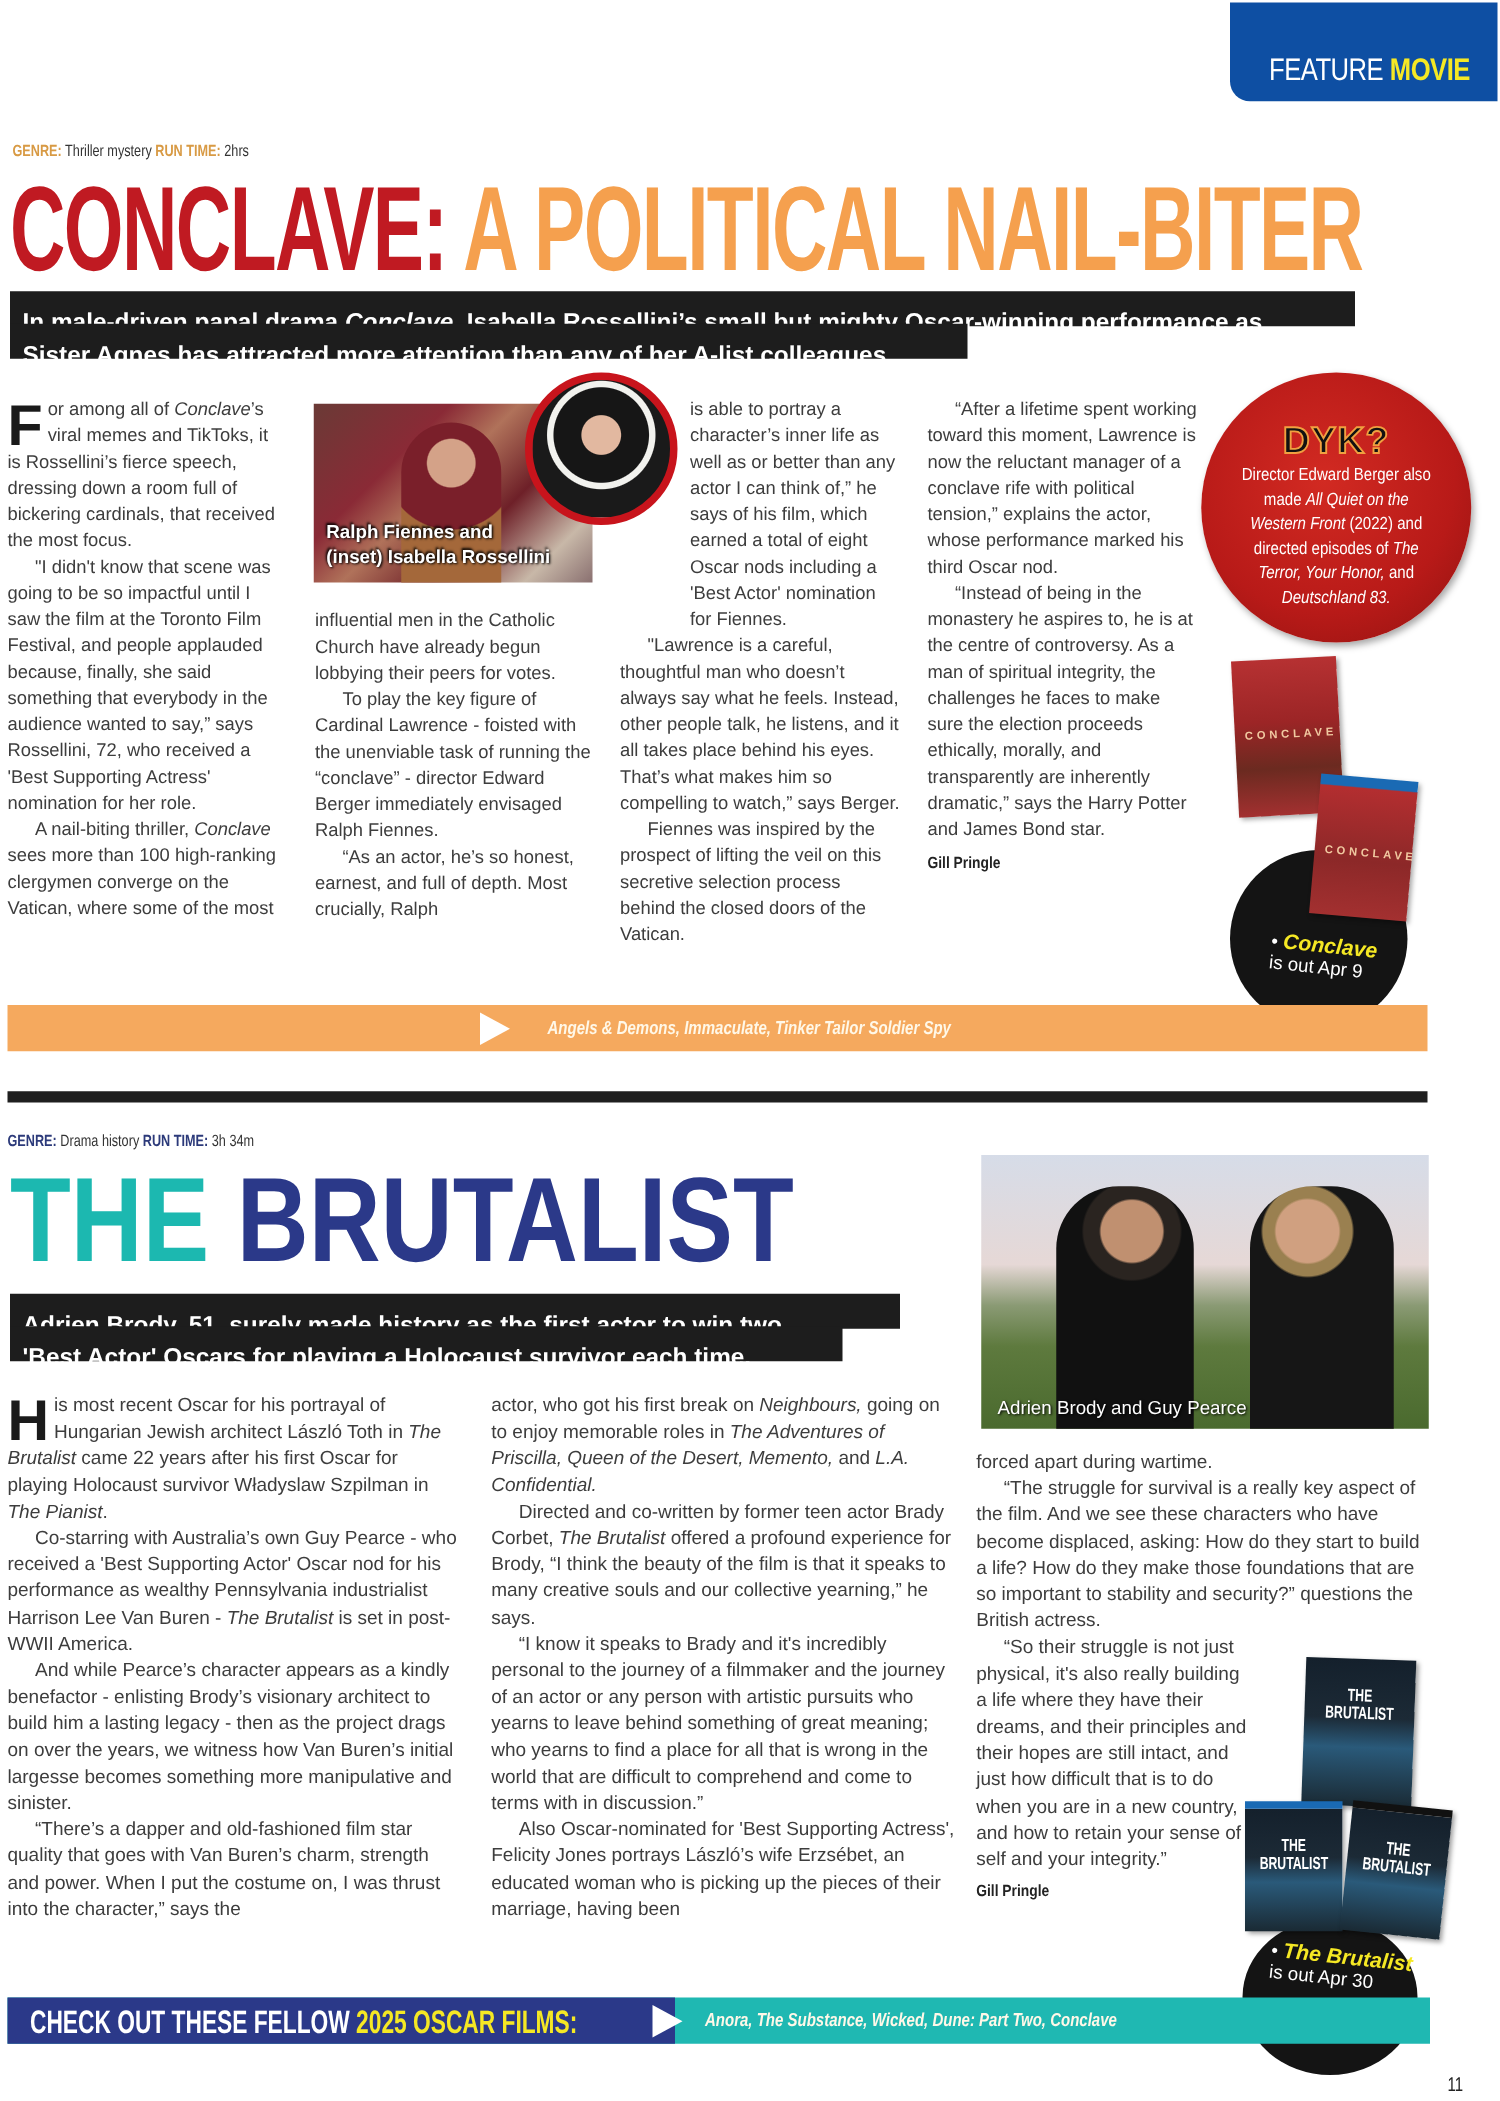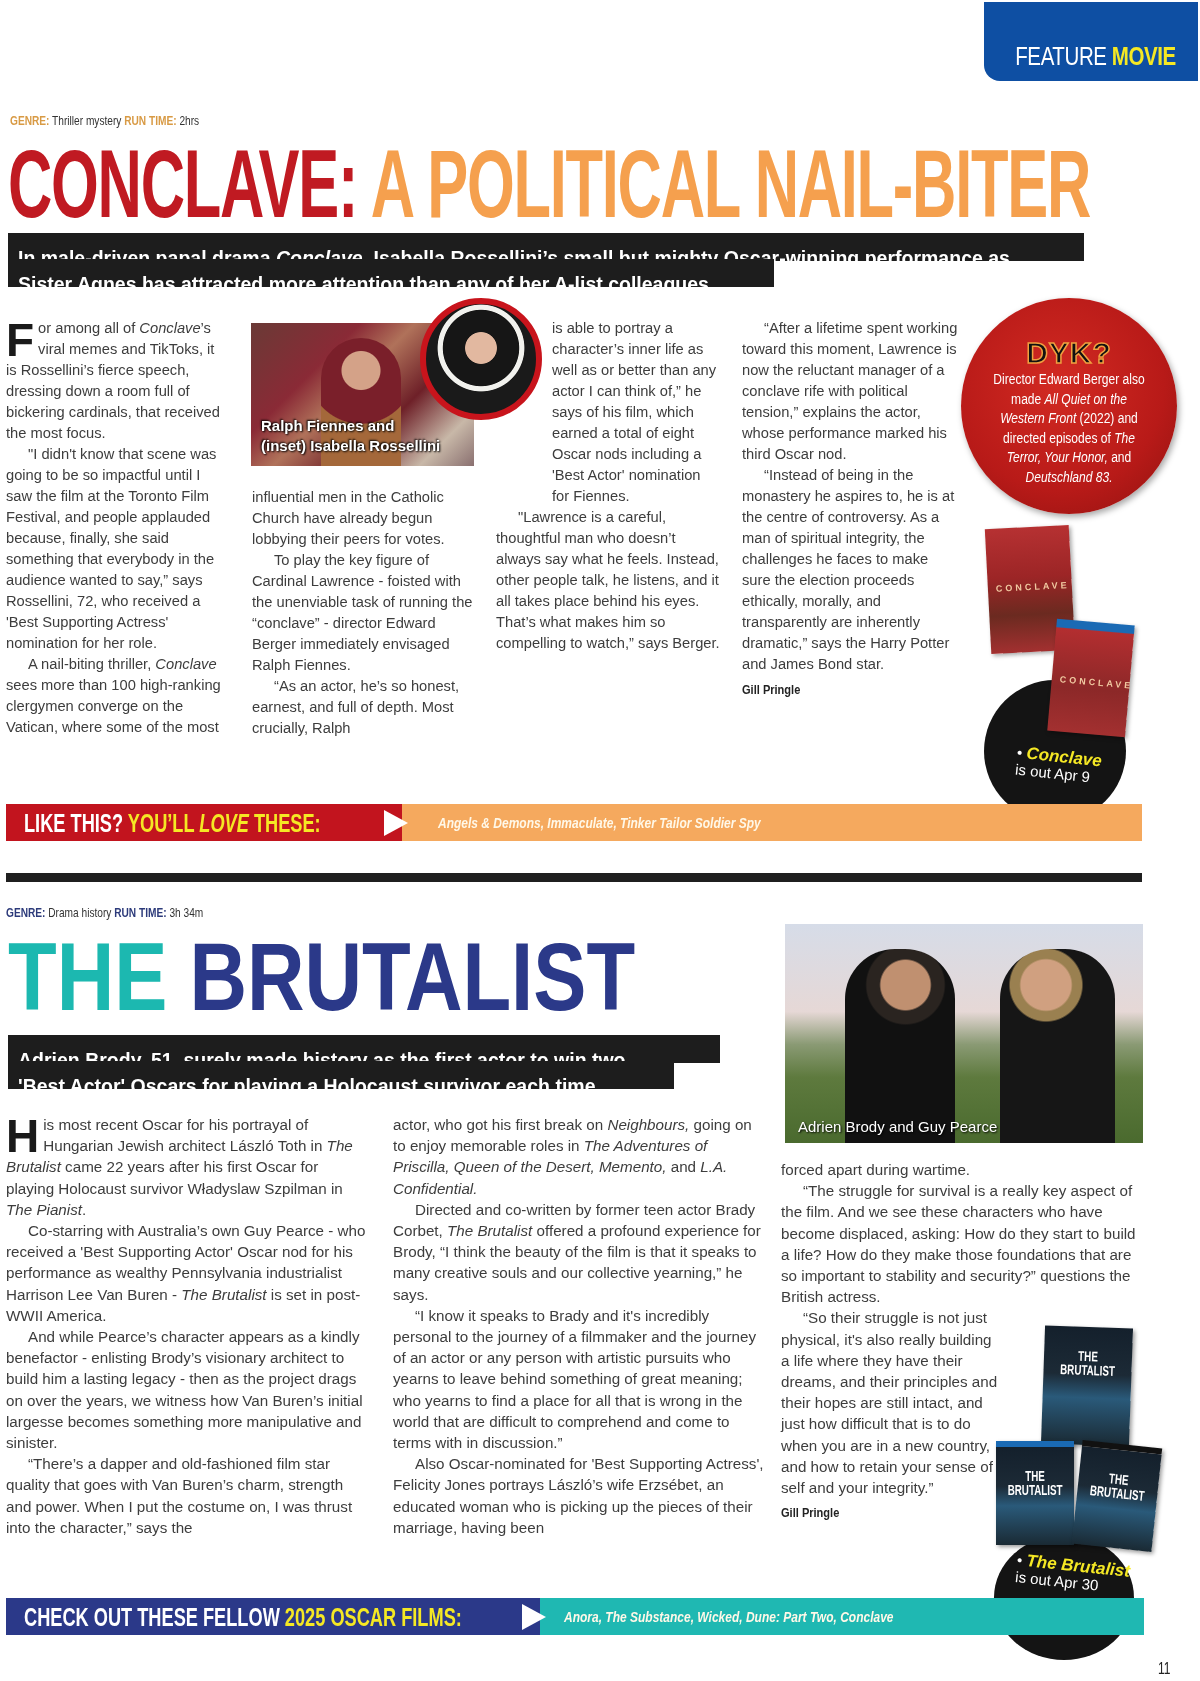--- a/index.html
+++ b/index.html
@@ -150,20 +150,21 @@
 
 <div class="abs col c1b">
   <p>influential men in the Catholic Church have already begun lobbying their peers for votes.</p>
   <p class="ind">To play the key figure of Cardinal Lawrence - foisted with the unenviable task of running the “conclave” - director Edward Berger immediately envisaged Ralph Fiennes.</p>
   <p class="ind">“As an actor, he’s so honest, earnest, and full of depth. Most crucially, Ralph</p>
 </div>
 
 <div class="abs col c1c">
   <p style="padding-left:56px">is able to portray a character’s inner life as well as or better than any actor I can think of,” he says of his film, which earned a total of eight Oscar nods including a 'Best Actor' nomination for Fiennes.</p>
   <p class="ind">"Lawrence is a careful, thoughtful man who doesn’t always say what he feels. Instead, other people talk, he listens, and it all takes place behind his eyes. That’s what makes him so compelling to watch,” says Berger.</p>
+  <p class="ind">Fiennes was inspired by the prospect of lifting the veil on this secretive selection process behind the closed doors of the Vatican.</p>
 </div>
 
 <div class="abs col c1d">
   <p class="ind">“After a lifetime spent working toward this moment, Lawrence is now the reluctant manager of a conclave rife with political tension,” explains the actor, whose performance marked his third Oscar nod.</p>
   <p class="ind">“Instead of being in the monastery he aspires to, he is at the centre of controversy. As a man of spiritual integrity, the challenges he faces to make sure the election proceeds ethically, morally, and transparently are inherently dramatic,” says the Harry Potter and James Bond star.</p>
   <span class="byline">Gill Pringle</span>
 </div>
 
 <div class="abs dyk">
   <div class="title">DYK?</div>
@@ -178,23 +179,20 @@
   </div>
 <div class="abs bluray1">
     <span class="pkg-label">CONCLAVE</span>
   </div>
 <div class="abs out-text out1">
   <div><span>•</span> <span class="t">Conclave</span></div>
   <div>is out Apr 9</div>
 </div>
 
 <div class="abs banner1">
-  <div class="lead">
-    <span class="banner-text"><span>LIKE THIS?</span> <span class="y">YOU’LL</span> <i class="y">LOVE</i> <span class="y">THESE:</span></span>
-  </div>
   <div class="arrow" style="left:378px"></div>
   <span class="banner-list" style="left:432px">Angels &amp; Demons, Immaculate, Tinker Tailor Soldier Spy</span>
 </div>
 
 <div class="abs sep"></div>
 
 <div class="abs meta meta2">
   <span class="k">GENRE:</span> <span>Drama history</span>
   <span class="k">RUN TIME:</span> <span>3h 34m</span>
 </div>

